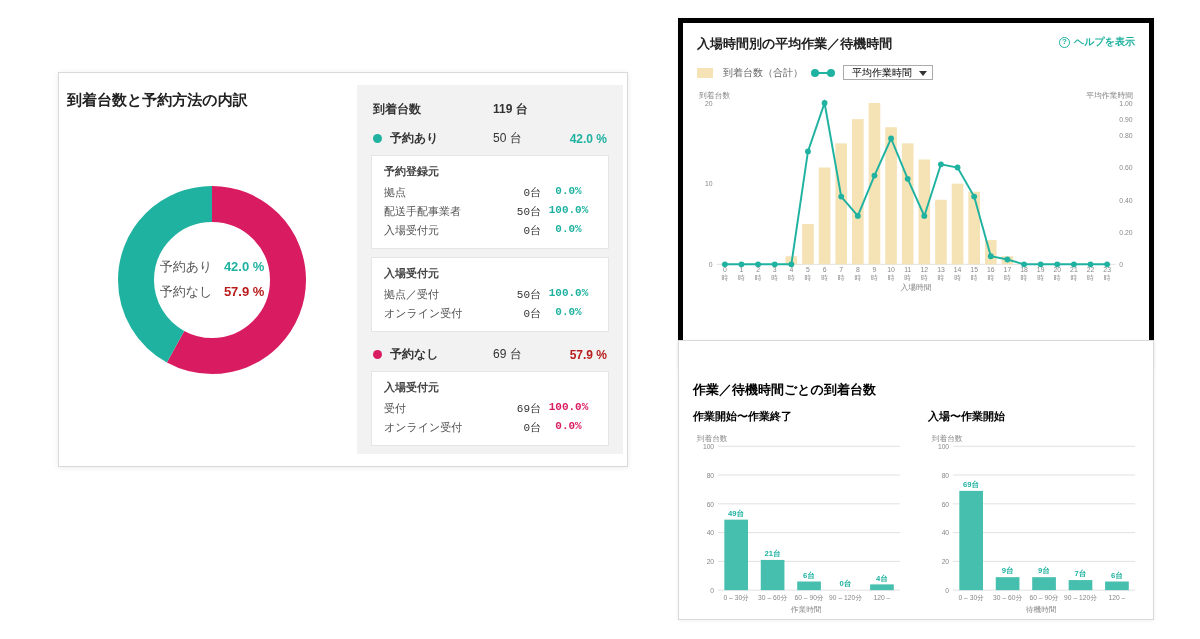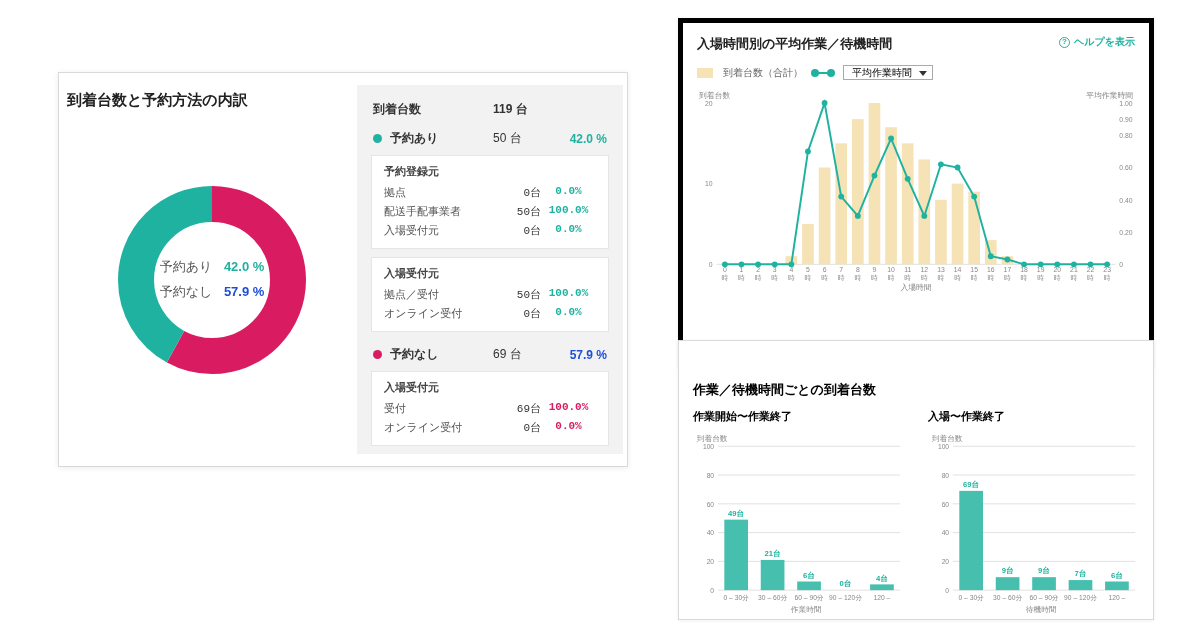--- a/index.html
+++ b/index.html
@@ -36,21 +36,21 @@
   }
   .donut-wrap svg { width: 200px; height: 200px; transform: rotate(-90deg); }
   .donut-labels {
     position: absolute; top: 50%; left: 50%; transform: translate(-50%,-50%);
     font-size: 13px; text-align: left;
   }
   .lbl-row { white-space: nowrap; line-height: 1.9; }
   .lbl-row .k { color: #555; margin-right: 8px; }
   .lbl-row .v { font-weight: 700; }
   .teal { color: #20b2a0; }
-  .magenta { color: #1d4ed8; }
+  .magenta { color: #b91c1c; }
 
   .right-col {
     flex: 1;
     background: #f2f2f2;
     margin: -6px -4px -6px 0;
     padding: 10px 14px;
     font-size: 12px;
   }
   .rc-row {
     display: flex; align-items: center; padding: 6px 2px;
@@ -406,21 +406,21 @@
               <text x="45" y="175" class="x-tick">0 – 30分</text>
               <text x="83" y="175" class="x-tick">30 – 60分</text>
               <text x="121" y="175" class="x-tick">60 – 90分</text>
               <text x="159" y="175" class="x-tick">90 – 120分</text>
               <text x="197" y="175" class="x-tick">120 –</text>
             </g>
           <text x="118" y="188" class="mini-x-title">作業時間</text>
         </svg>
       </div>
       <div class="mini">
-        <h4>入場〜作業終了</h4>
+        <h4>入場〜作業開始</h4>
         <svg viewBox="0 0 220 190">
           <text x="4" y="10" class="axis-title">到着台数</text>
           <g id="miniR-grid">
               <line x1="26" x2="216" y1="165" y2="165" stroke="#e0e0e0"></line>
               <text x="22" y="168" class="y-tick">0</text>
               <line x1="26" x2="216" y1="135" y2="135" stroke="#e0e0e0"></line>
               <text x="22" y="138" class="y-tick">20</text>
               <line x1="26" x2="216" y1="105" y2="105" stroke="#e0e0e0"></line>
               <text x="22" y="108" class="y-tick">40</text>
               <line x1="26" x2="216" y1="75" y2="75" stroke="#e0e0e0"></line>

